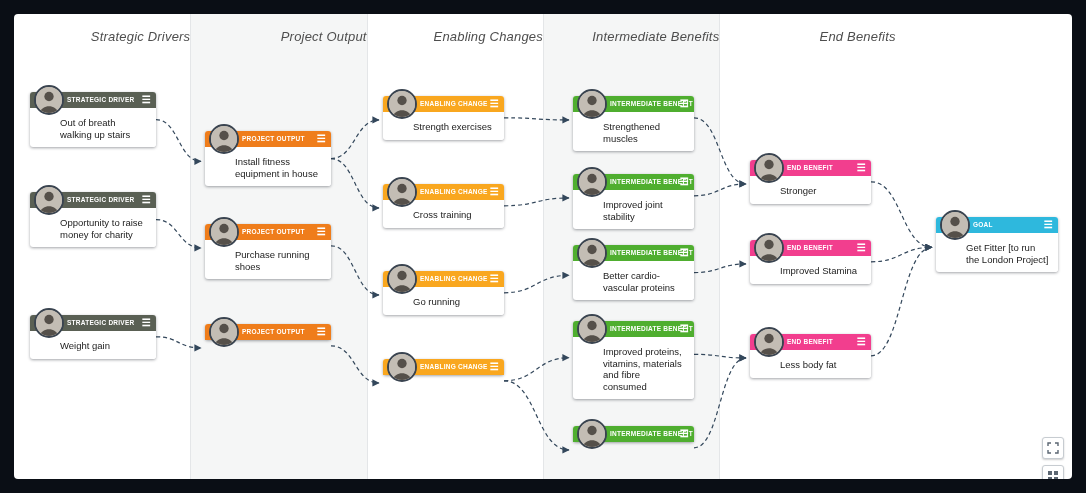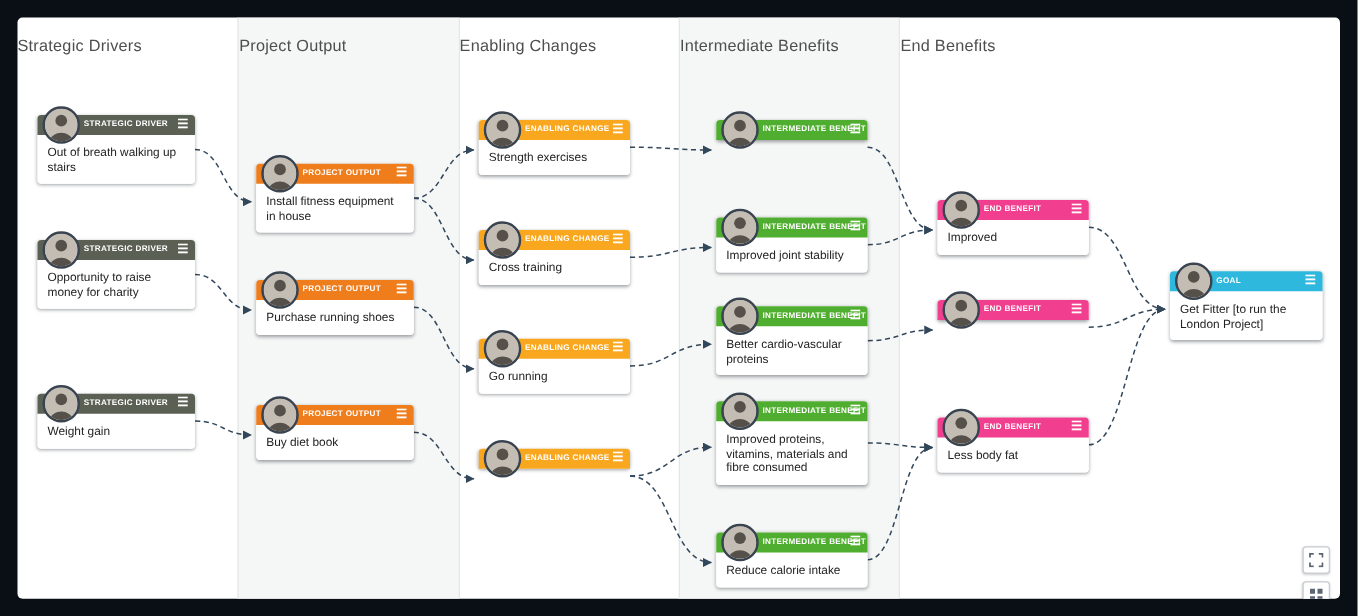--- a/index.html
+++ b/index.html
@@ -11,22 +11,22 @@
     overflow:hidden;
   }
   #canvas{
     position:absolute;left:14px;top:14px;width:1058px;height:465px;
     background:#ffffff;border-radius:4px;overflow:hidden;
   }
   .band{position:absolute;top:0;bottom:0;border-left:1px solid #e4e6e8}
   .band.first{border-left:none}
   .band.alt{background:#f5f6f6}
   .col-title{
-    position:absolute;top:15px;left:0;width:100%;text-align:left;
-    font-size:13px;color:#4e4e4e;letter-spacing:.2px;
+    position:absolute;top:15px;left:0;width:100%;text-align:right;
+    font-size:13px;color:#4e4e4e;letter-spacing:.2px;font-style:italic;
   }
   #edges{position:absolute;left:0;top:0;z-index:2;pointer-events:none}
   .edge{fill:none;stroke:#33475b;stroke-width:1.2;stroke-dasharray:4 3}
   .node{
     position:absolute;z-index:3;background:#fff;border-radius:3px;
     box-shadow:0 1px 3px rgba(10,15,25,.38);cursor:pointer;
   }
   .node-header{
     height:16px;border-radius:3px 3px 0 0;color:#fff;
     font-size:6.5px;font-weight:bold;letter-spacing:.25px;
@@ -35,21 +35,21 @@
   .node-menu{
     position:absolute;right:5px;top:0;font-size:10px;line-height:16px;color:#fff;
   }
   .avatar{
     position:absolute;left:4px;top:-7px;width:30px;height:30px;
     border-radius:50%;border:2px solid #3a4450;overflow:hidden;background:#c3bdb4;
   }
   .avatar svg{display:block}
   .node-body{
     padding:9px 8px 7px 8px;font-size:9.5px;line-height:1.22;color:#222;
-    border-radius:0 0 3px 3px;background:#fff;
+    border-radius:0 0 3px 3px;background:#fff;margin-left:22px;
   }
   .ctrl{
     position:absolute;right:8px;width:22px;height:22px;z-index:4;
     background:#fff;border:1px solid #c7ccd1;border-radius:3px;
     box-shadow:0 1px 2px rgba(0,0,0,.2);
     display:flex;align-items:center;justify-content:center;cursor:pointer;
   }
   #ctrl-fit{top:423px}
   #ctrl-grid{top:451px}
 </style>
@@ -170,21 +170,20 @@
     </div>
     <div class="node" style="left: 191px; top: 310px; width: 126px;">
       <div class="node-header" style="background:#ef7d1b"><span>PROJECT OUTPUT</span><span class="node-menu">☰</span></div>
       <div class="avatar">
         <svg viewBox="0 0 30 30" width="26" height="26">
           <rect width="30" height="30" fill="#c3bdb4"></rect>
           <circle cx="15" cy="11" r="5.4" fill="#55504a"></circle>
           <path d="M4 30 C 7 19.5, 23 19.5, 26 30 Z" fill="#55504a"></path>
         </svg>
       </div>
-      <div class="node-body">Buy diet book</div>
     </div>
     <div class="node" style="left: 369px; top: 82px; width: 121px;">
       <div class="node-header" style="background:#f9a71f"><span>ENABLING CHANGE</span><span class="node-menu">☰</span></div>
       <div class="avatar">
         <svg viewBox="0 0 30 30" width="26" height="26">
           <rect width="30" height="30" fill="#c3bdb4"></rect>
           <circle cx="15" cy="11" r="5.4" fill="#55504a"></circle>
           <path d="M4 30 C 7 19.5, 23 19.5, 26 30 Z" fill="#55504a"></path>
         </svg>
       </div>
@@ -224,20 +223,21 @@
     </div>
     <div class="node" style="left: 559px; top: 82px; width: 121px;">
       <div class="node-header" style="background:#4fae2f"><span>INTERMEDIATE BENEFIT</span><span class="node-menu">☰</span></div>
       <div class="avatar">
         <svg viewBox="0 0 30 30" width="26" height="26">
           <rect width="30" height="30" fill="#c3bdb4"></rect>
           <circle cx="15" cy="11" r="5.4" fill="#55504a"></circle>
           <path d="M4 30 C 7 19.5, 23 19.5, 26 30 Z" fill="#55504a"></path>
         </svg>
       </div>
+      <div class="node-body">Strengthened muscles</div>
     </div>
     <div class="node" style="left: 559px; top: 160px; width: 121px;">
       <div class="node-header" style="background:#4fae2f"><span>INTERMEDIATE BENEFIT</span><span class="node-menu">☰</span></div>
       <div class="avatar">
         <svg viewBox="0 0 30 30" width="26" height="26">
           <rect width="30" height="30" fill="#c3bdb4"></rect>
           <circle cx="15" cy="11" r="5.4" fill="#55504a"></circle>
           <path d="M4 30 C 7 19.5, 23 19.5, 26 30 Z" fill="#55504a"></path>
         </svg>
       </div>
@@ -267,42 +267,42 @@
     </div>
     <div class="node" style="left: 559px; top: 412px; width: 121px;">
       <div class="node-header" style="background:#4fae2f"><span>INTERMEDIATE BENEFIT</span><span class="node-menu">☰</span></div>
       <div class="avatar">
         <svg viewBox="0 0 30 30" width="26" height="26">
           <rect width="30" height="30" fill="#c3bdb4"></rect>
           <circle cx="15" cy="11" r="5.4" fill="#55504a"></circle>
           <path d="M4 30 C 7 19.5, 23 19.5, 26 30 Z" fill="#55504a"></path>
         </svg>
       </div>
-      <div class="node-body">Reduce calorie intake</div>
     </div>
     <div class="node" style="left: 736px; top: 146px; width: 121px;">
       <div class="node-header" style="background:#f23e8e"><span>END BENEFIT</span><span class="node-menu">☰</span></div>
       <div class="avatar">
         <svg viewBox="0 0 30 30" width="26" height="26">
           <rect width="30" height="30" fill="#c3bdb4"></rect>
           <circle cx="15" cy="11" r="5.4" fill="#55504a"></circle>
           <path d="M4 30 C 7 19.5, 23 19.5, 26 30 Z" fill="#55504a"></path>
         </svg>
       </div>
-      <div class="node-body">Improved</div>
+      <div class="node-body">Stronger</div>
     </div>
     <div class="node" style="left: 736px; top: 226px; width: 121px;">
       <div class="node-header" style="background:#f23e8e"><span>END BENEFIT</span><span class="node-menu">☰</span></div>
       <div class="avatar">
         <svg viewBox="0 0 30 30" width="26" height="26">
           <rect width="30" height="30" fill="#c3bdb4"></rect>
           <circle cx="15" cy="11" r="5.4" fill="#55504a"></circle>
           <path d="M4 30 C 7 19.5, 23 19.5, 26 30 Z" fill="#55504a"></path>
         </svg>
       </div>
+      <div class="node-body">Improved Stamina</div>
     </div>
     <div class="node" style="left: 736px; top: 320px; width: 121px;">
       <div class="node-header" style="background:#f23e8e"><span>END BENEFIT</span><span class="node-menu">☰</span></div>
       <div class="avatar">
         <svg viewBox="0 0 30 30" width="26" height="26">
           <rect width="30" height="30" fill="#c3bdb4"></rect>
           <circle cx="15" cy="11" r="5.4" fill="#55504a"></circle>
           <path d="M4 30 C 7 19.5, 23 19.5, 26 30 Z" fill="#55504a"></path>
         </svg>
       </div>

